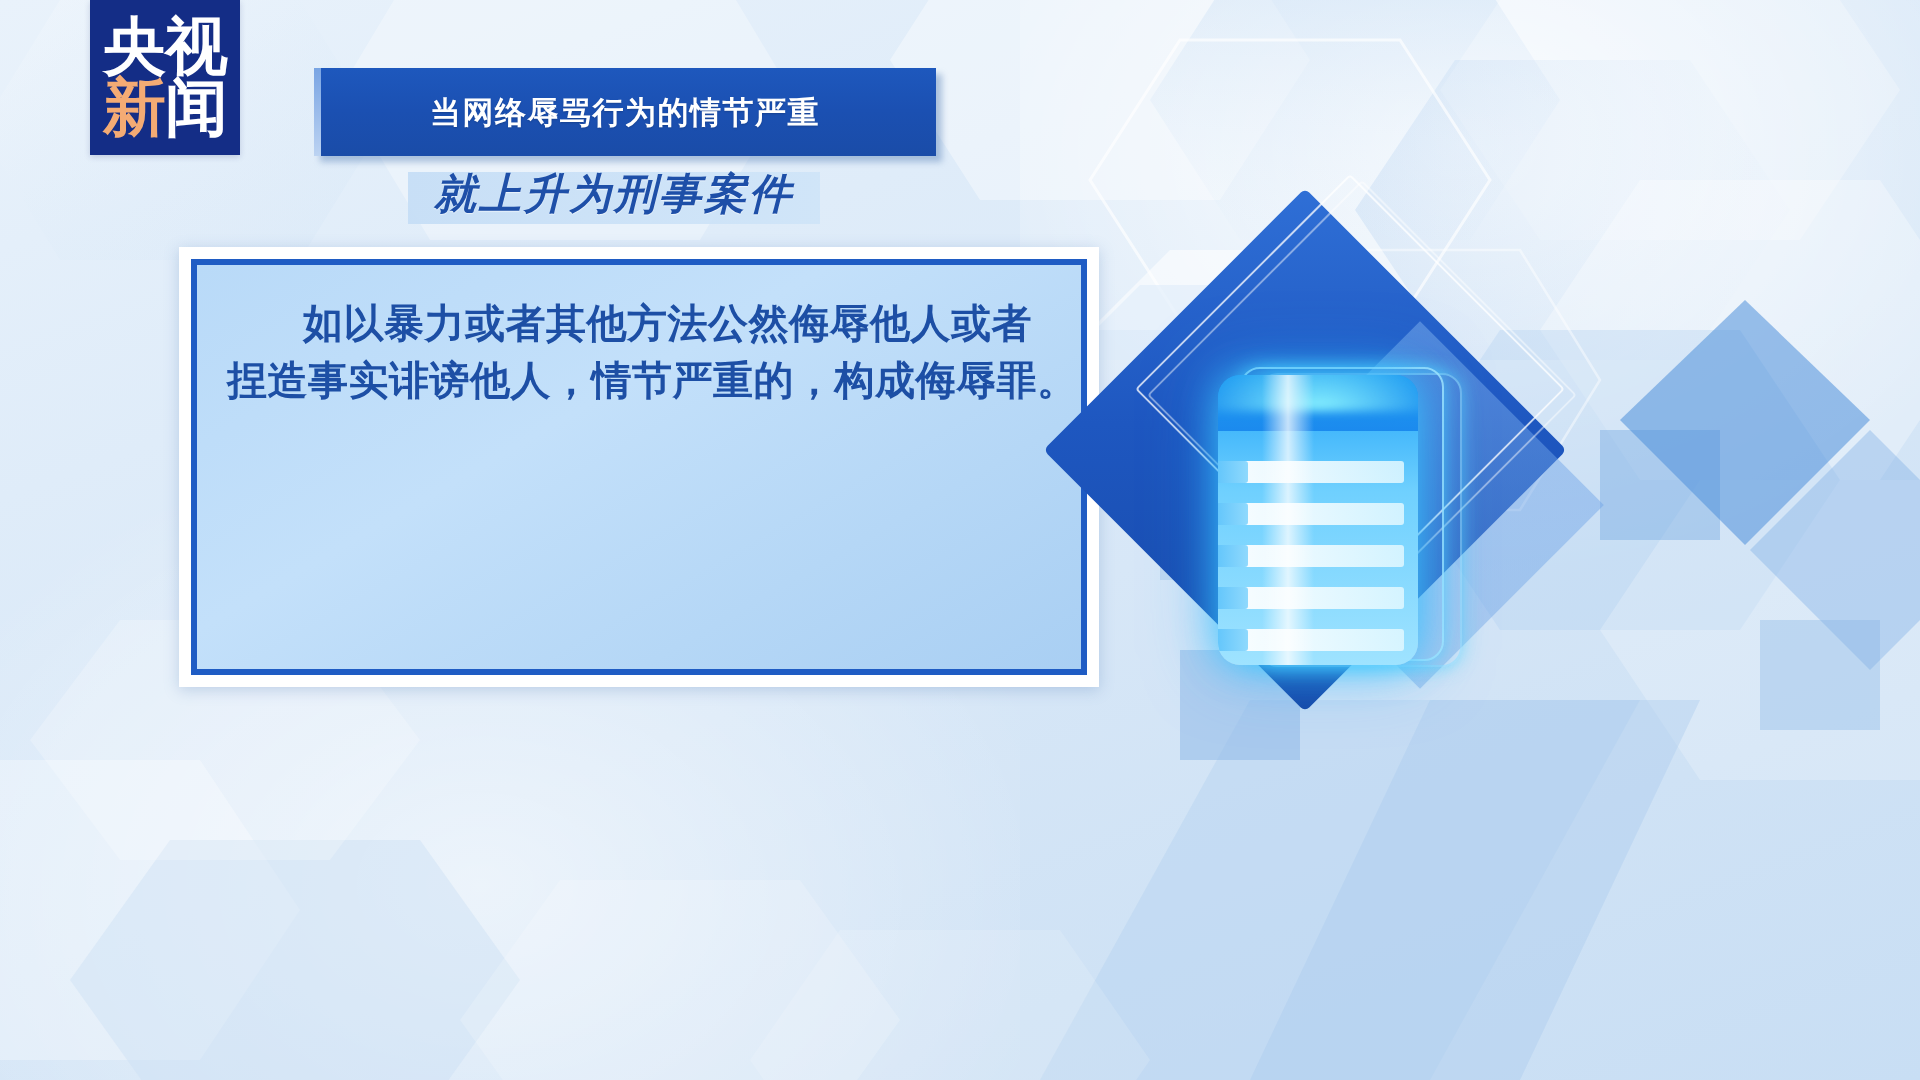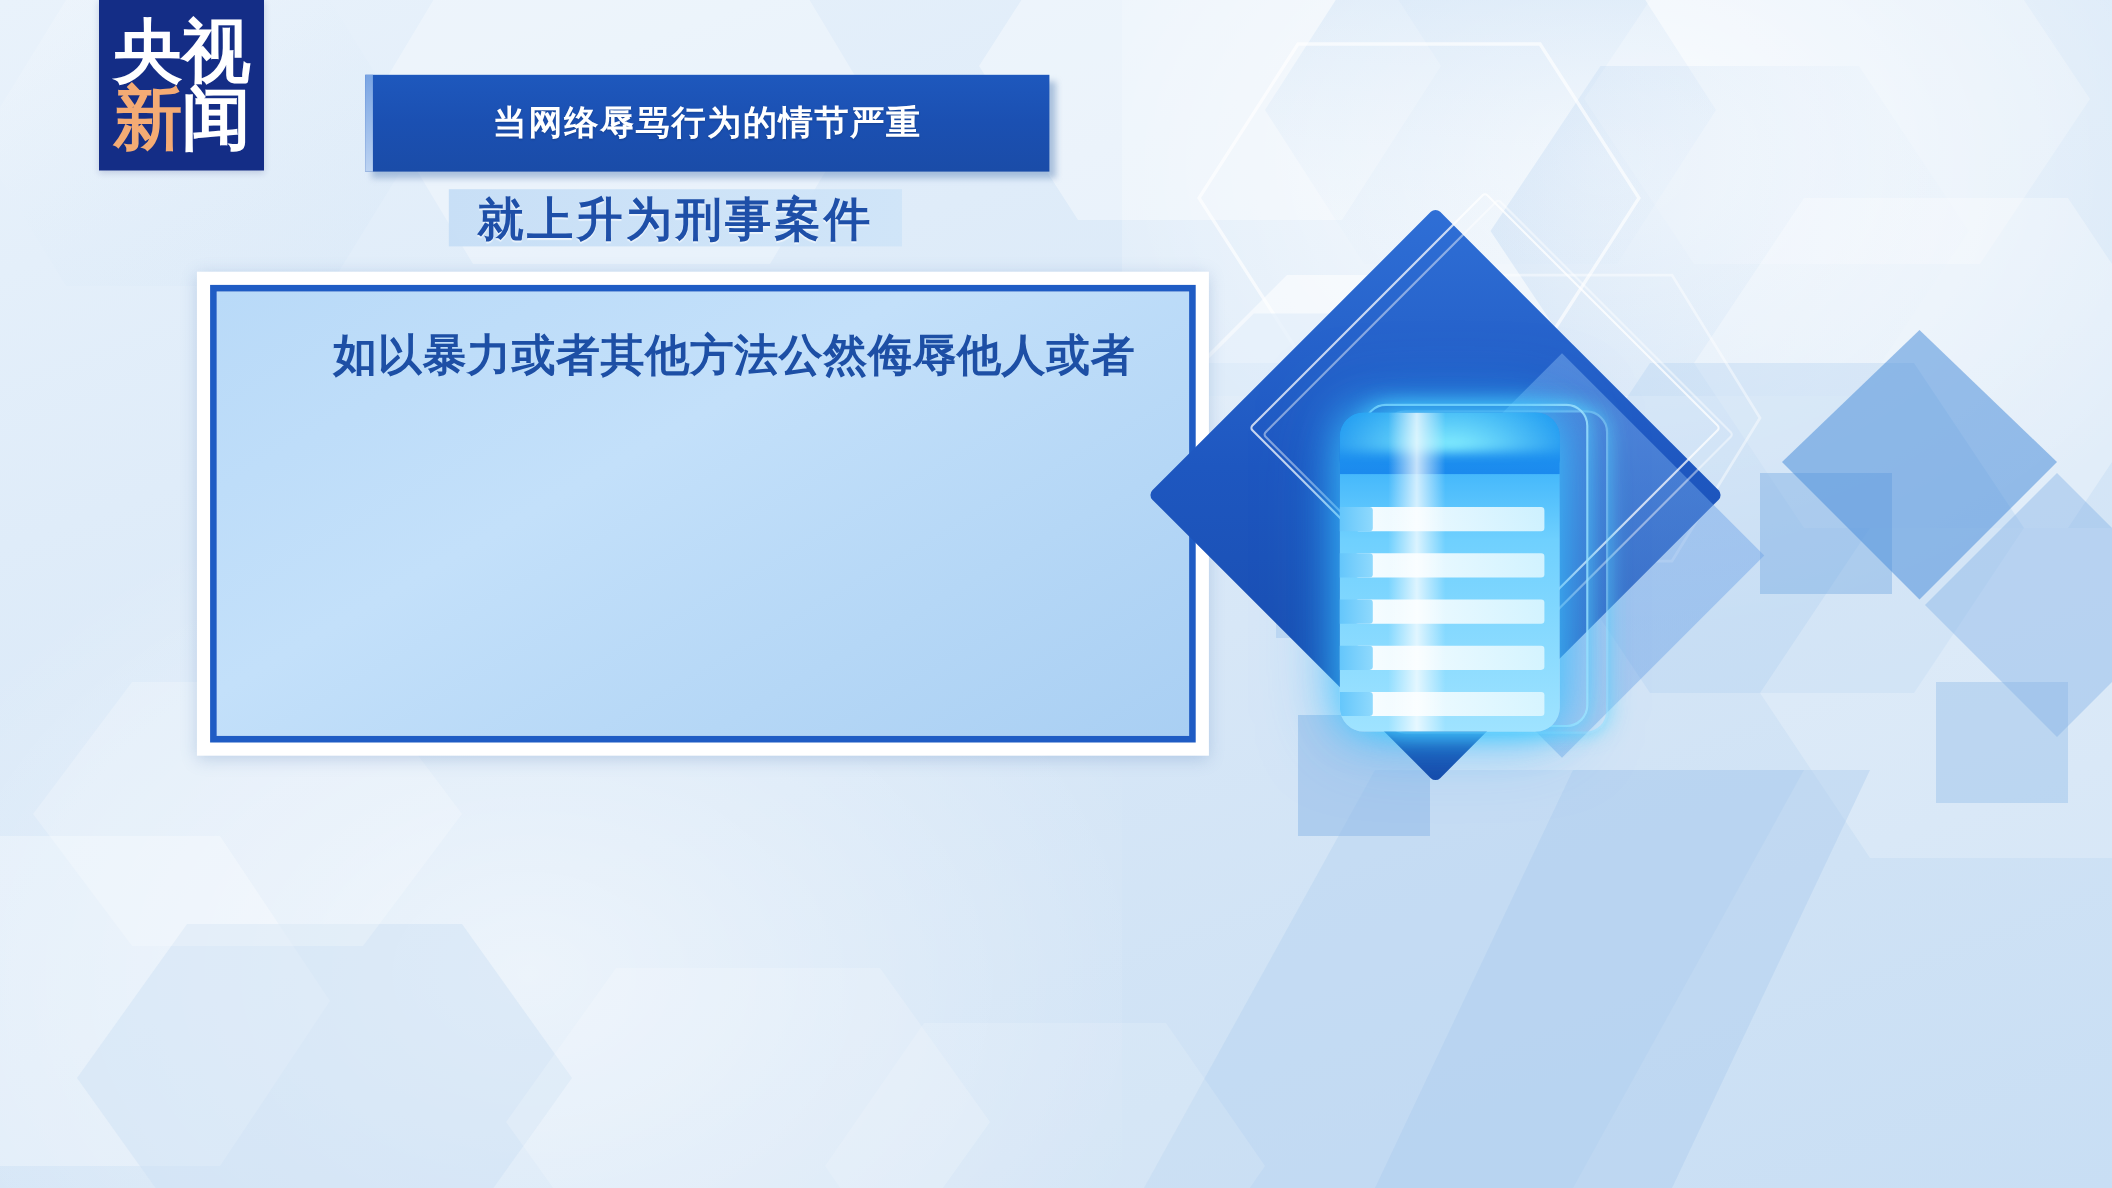--- a/index.html
+++ b/index.html
@@ -26,36 +26,36 @@
   #logo{position:absolute;left:90px;top:0;width:150px;height:155px;background:#142d86;
         display:flex;flex-direction:column;align-items:center;justify-content:center;
         box-shadow:0 2px 6px rgba(20,40,110,.18);}
   .logo-line{display:flex;line-height:.96;}
   .logo-ch{font-weight:bold;font-size:63px;letter-spacing:-1px;
            font-family:"DejaVu Sans","Liberation Sans",sans-serif;}
   .lw{color:#ffffff;}
   .lo{color:#f4ab74;}
 
   
-  #banner-wrap{position:absolute;left:332px;top:68px;width:670px;height:88px;}
+  #banner-wrap{position:absolute;left:314px;top:68px;width:670px;height:88px;}
   #banner-shadow{position:absolute;left:6px;top:6px;width:622px;height:88px;
                  background:rgba(90,130,185,.45);filter:blur(3px);}
   #banner{position:absolute;left:0;top:0;width:622px;height:88px;
           background:linear-gradient(180deg,#1e58bd 0%,#1b50b2 48%,#1a4ca8 100%);
           display:flex;flex-direction:column;align-items:center;justify-content:center;}
   #banner-accent{position:absolute;left:0;top:0;width:7px;height:88px;
                  background:linear-gradient(180deg,#79a4e3,#bcd3f2);}
   .banner-line{color:#ffffff;font-weight:bold;font-size:31px;letter-spacing:1.5px;
                line-height:1.32;text-shadow:0 1px 2px rgba(0,0,0,.18);white-space:nowrap;}
 
   
   #headline2-band{position:absolute;left:408px;top:172px;width:412px;height:52px;
                   background:linear-gradient(90deg,rgba(198,222,246,.95),rgba(206,228,248,.88));}
   #headline2{position:absolute;left:408px;top:166px;width:412px;height:62px;
-             display:flex;align-items:flex-end;justify-content:center;}
+             display:flex;align-items:flex-start;justify-content:center;font-style:italic;}
   #headline2 span{color:#1e4fa8;font-weight:bold;font-size:42px;letter-spacing:3px;
                   white-space:nowrap;text-shadow:0 1px 1px rgba(255,255,255,.6);}
 
   
   #content-frame{position:absolute;left:179px;top:247px;width:920px;height:440px;
                  background:#ffffff;
                  box-shadow:0 3px 14px rgba(90,130,185,.30);}
   #content-box{position:absolute;left:12px;top:12px;right:12px;bottom:12px;
                border:6px solid #1f5cc4;
                background:linear-gradient(150deg,#b9daf8 0%,#c3e0fa 40%,#b5d7f6 72%,#a9cff3 100%);}
@@ -181,20 +181,21 @@
 
 <div id="headline2-band"></div>
 <div id="headline2">
   <span>就上升为刑事案件</span>
 </div>
 
 <div id="content-frame">
   <div id="content-box">
     <div id="content-text">
       <div class="body-line indent">如以暴力或者其他方法公然侮辱他人或者</div>
+      <div class="body-line">捏造事实诽谤他人，情节严重的，构成侮辱罪。</div>
     </div>
   </div>
 </div>
 
 <div id="graphic">
   <div class="diamond" id="dia-main"></div>
   <div class="diamond" id="dia-pale"></div>
   <div class="diamond" id="dia-edge1"></div>
   <div class="diamond" id="dia-edge2"></div>
 

